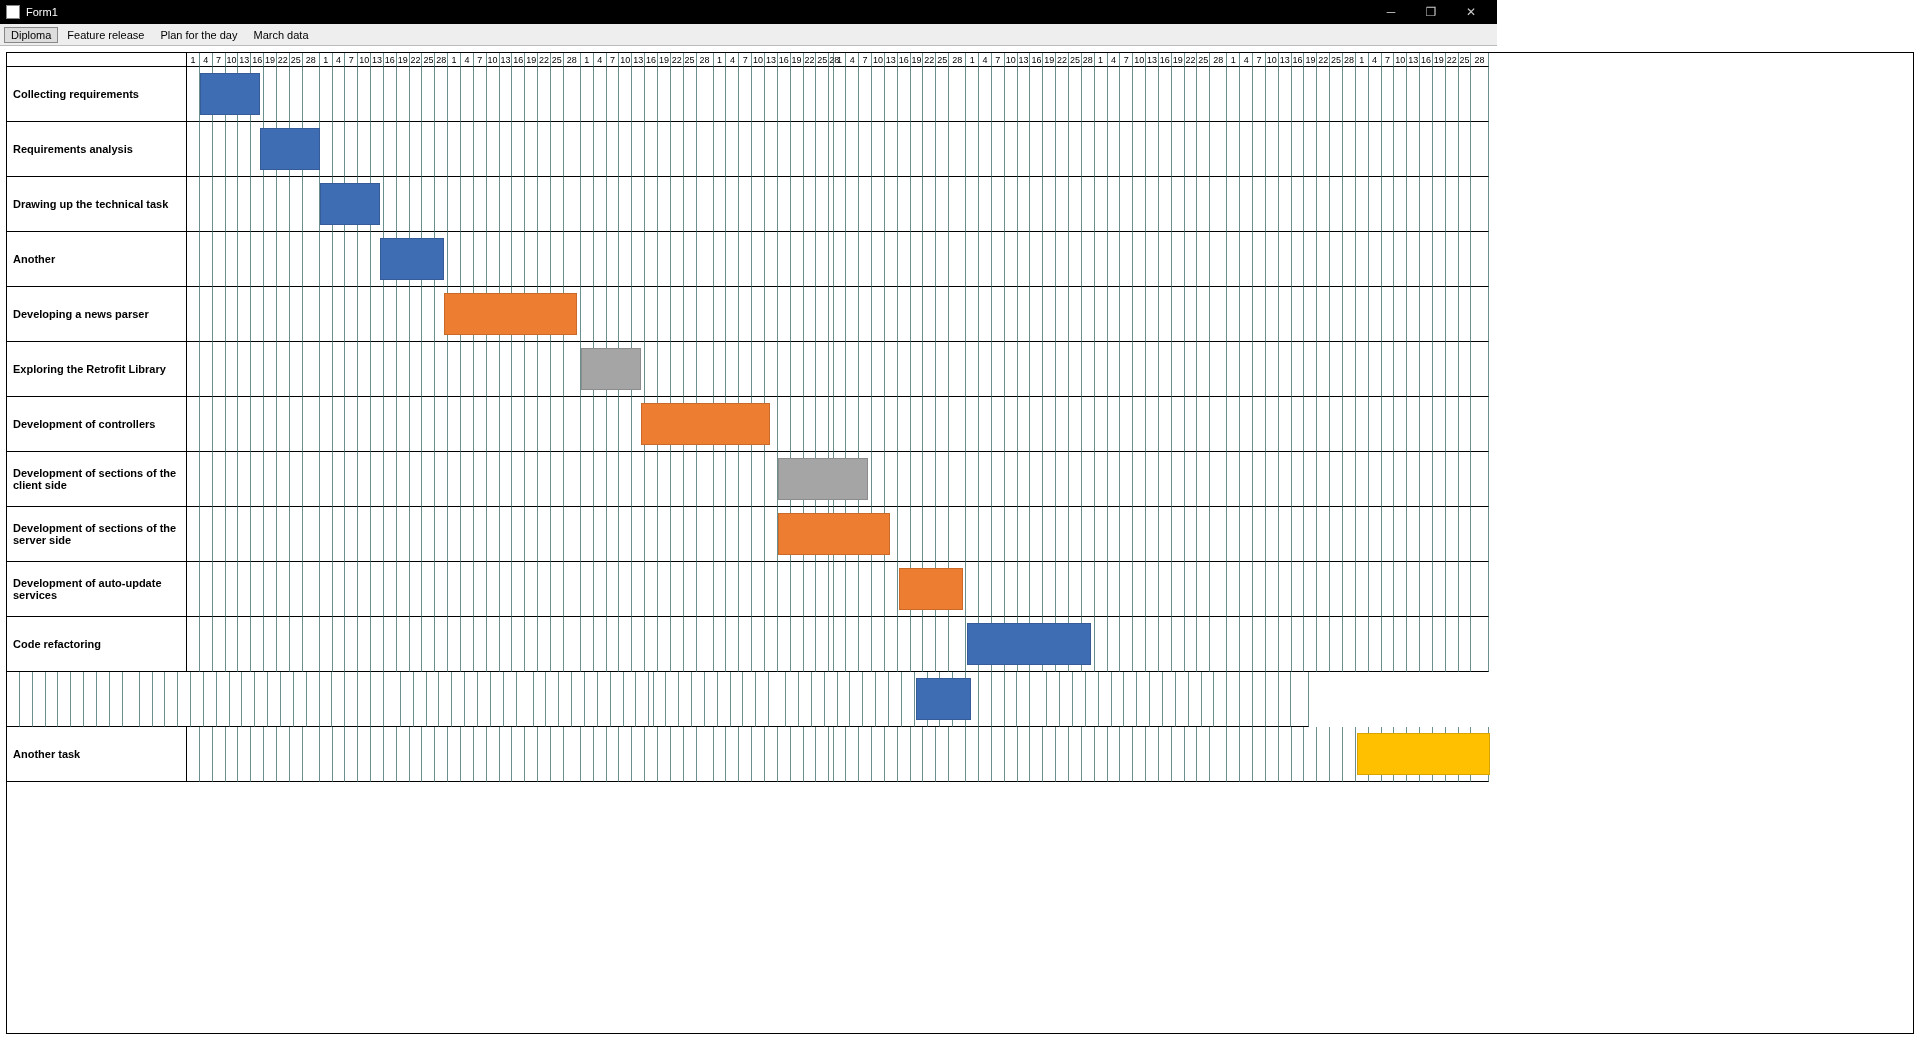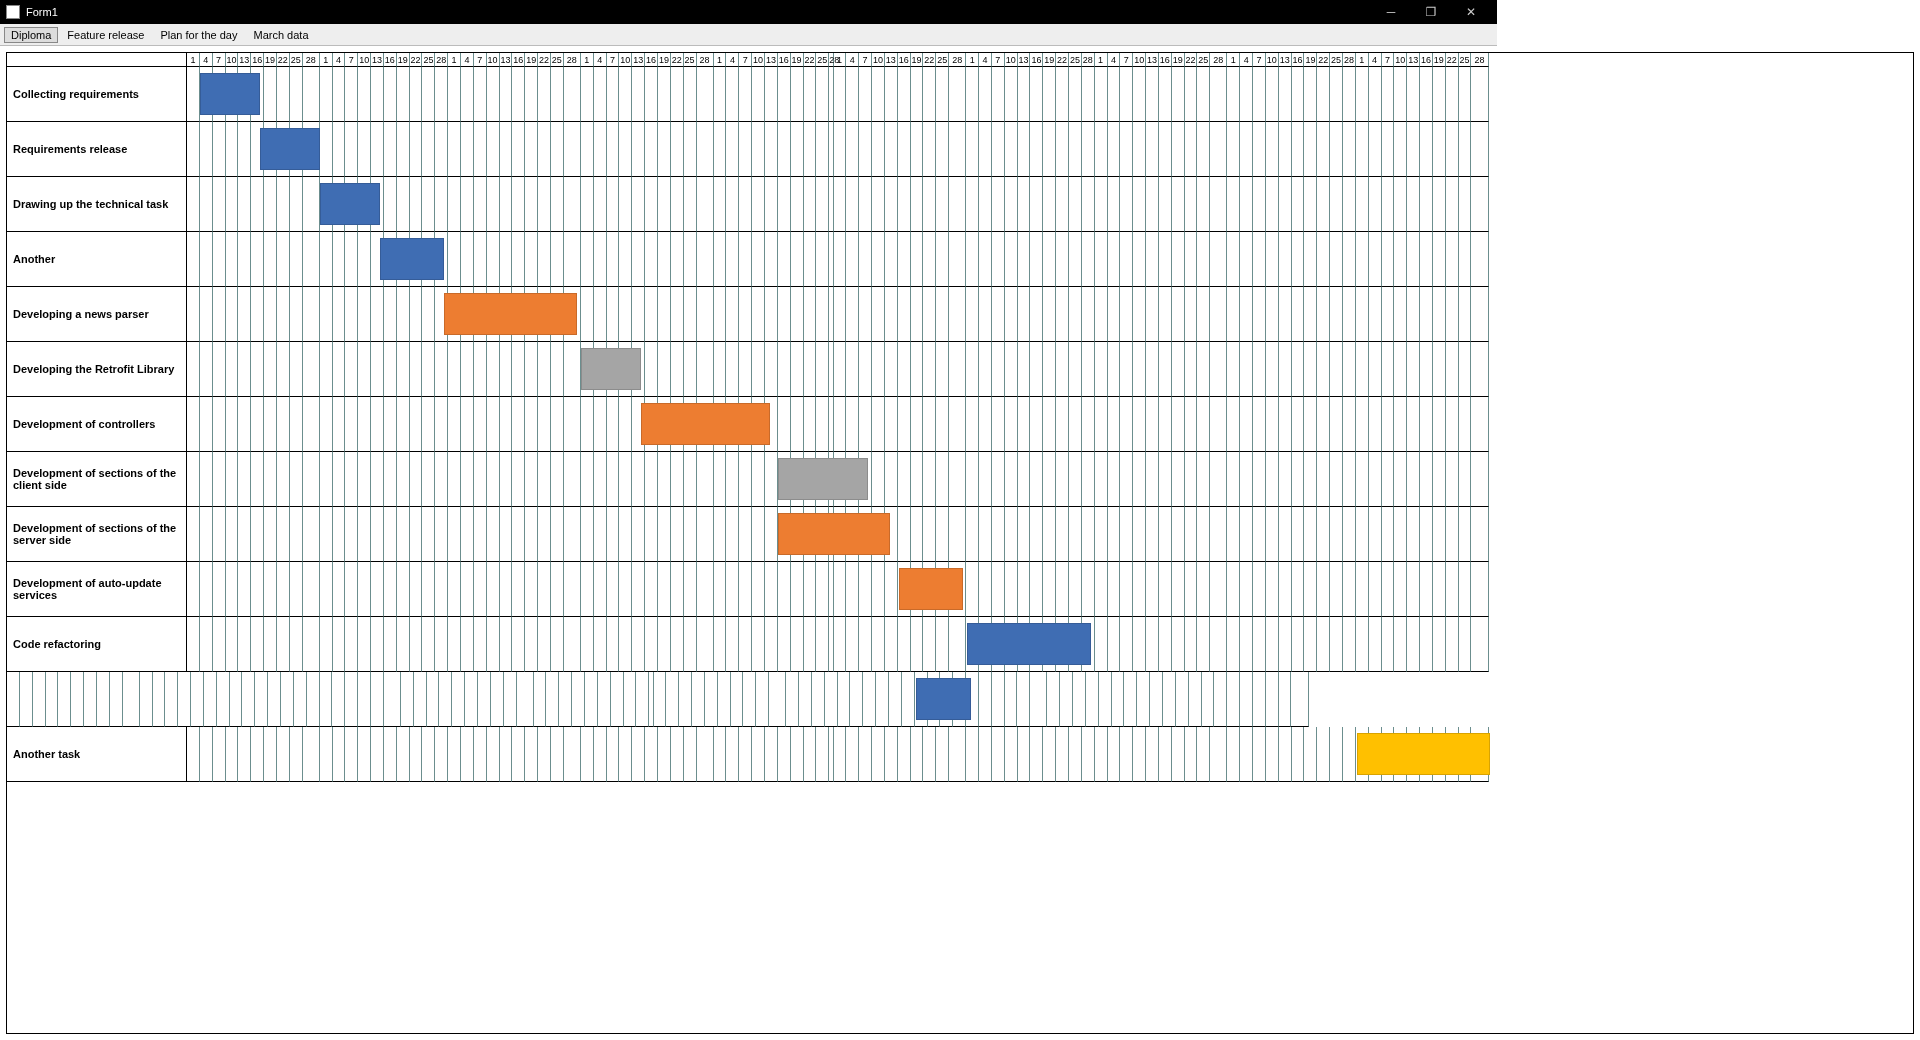--- a/index.html
+++ b/index.html
@@ -253,21 +253,21 @@
           <div class="ccell" style="width: 12.8586px;"></div>
           <div class="ccell" style="width: 12.8586px;"></div>
           <div class="ccell" style="width: 12.8586px;"></div>
           <div class="ccell" style="width: 12.8586px;"></div>
           <div class="ccell" style="width: 12.8586px;"></div>
           <div class="ccell" style="width: 17.1447px;"></div>
           <div class="bar c-blue" style="left: 12.8586px; width: 60.0066px;"></div>
         </div>
       </div>
       <div class="row">
-        <div class="leftcol">Requirements release</div>
+        <div class="leftcol">Requirements analysis</div>
         <div class="cells">
           <div class="ccell" style="width: 12.8586px;"></div>
           <div class="ccell" style="width: 12.8586px;"></div>
           <div class="ccell" style="width: 12.8586px;"></div>
           <div class="ccell" style="width: 12.8586px;"></div>
           <div class="ccell" style="width: 12.8586px;"></div>
           <div class="ccell" style="width: 12.8586px;"></div>
           <div class="ccell" style="width: 12.8586px;"></div>
           <div class="ccell" style="width: 12.8586px;"></div>
           <div class="ccell" style="width: 12.8586px;"></div>
@@ -677,21 +677,21 @@
           <div class="ccell" style="width: 12.8586px;"></div>
           <div class="ccell" style="width: 12.8586px;"></div>
           <div class="ccell" style="width: 12.8586px;"></div>
           <div class="ccell" style="width: 12.8586px;"></div>
           <div class="ccell" style="width: 12.8586px;"></div>
           <div class="ccell" style="width: 17.1447px;"></div>
           <div class="bar c-orange" style="left: 257.171px; width: 132.872px;"></div>
         </div>
       </div>
       <div class="row">
-        <div class="leftcol">Developing the Retrofit Library</div>
+        <div class="leftcol">Exploring the Retrofit Library</div>
         <div class="cells">
           <div class="ccell" style="width: 12.8586px;"></div>
           <div class="ccell" style="width: 12.8586px;"></div>
           <div class="ccell" style="width: 12.8586px;"></div>
           <div class="ccell" style="width: 12.8586px;"></div>
           <div class="ccell" style="width: 12.8586px;"></div>
           <div class="ccell" style="width: 12.8586px;"></div>
           <div class="ccell" style="width: 12.8586px;"></div>
           <div class="ccell" style="width: 12.8586px;"></div>
           <div class="ccell" style="width: 12.8586px;"></div>

